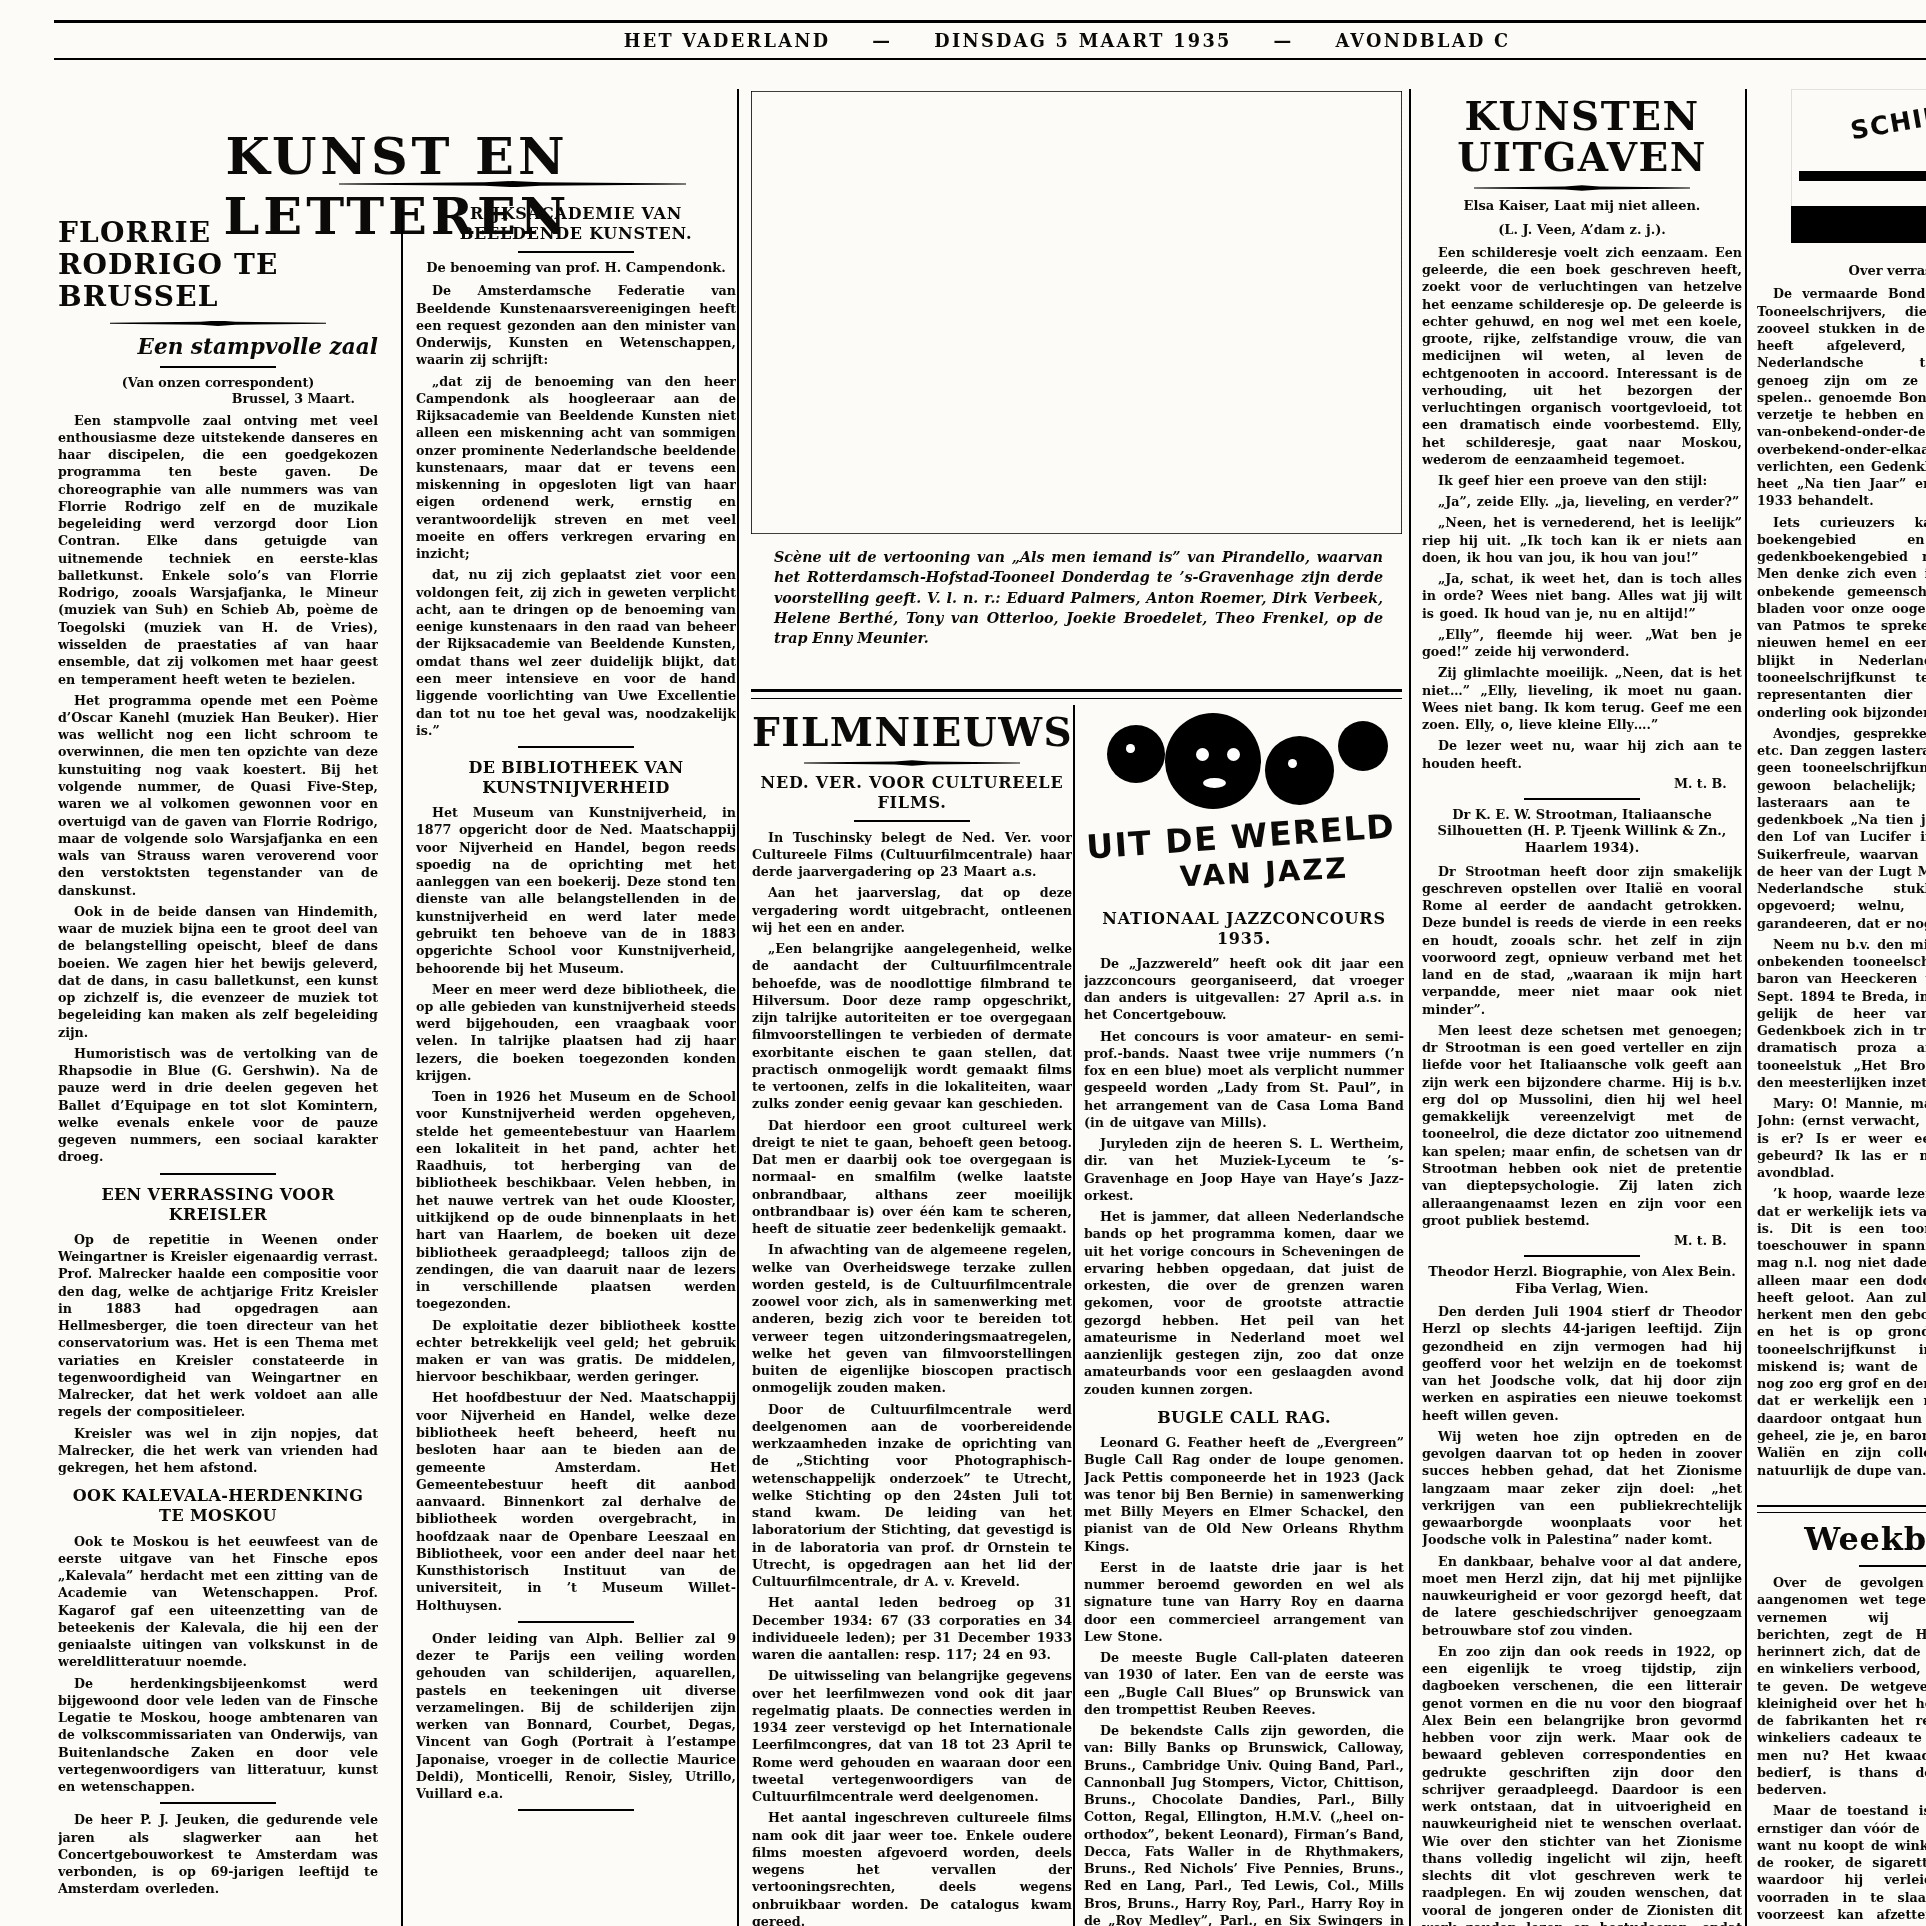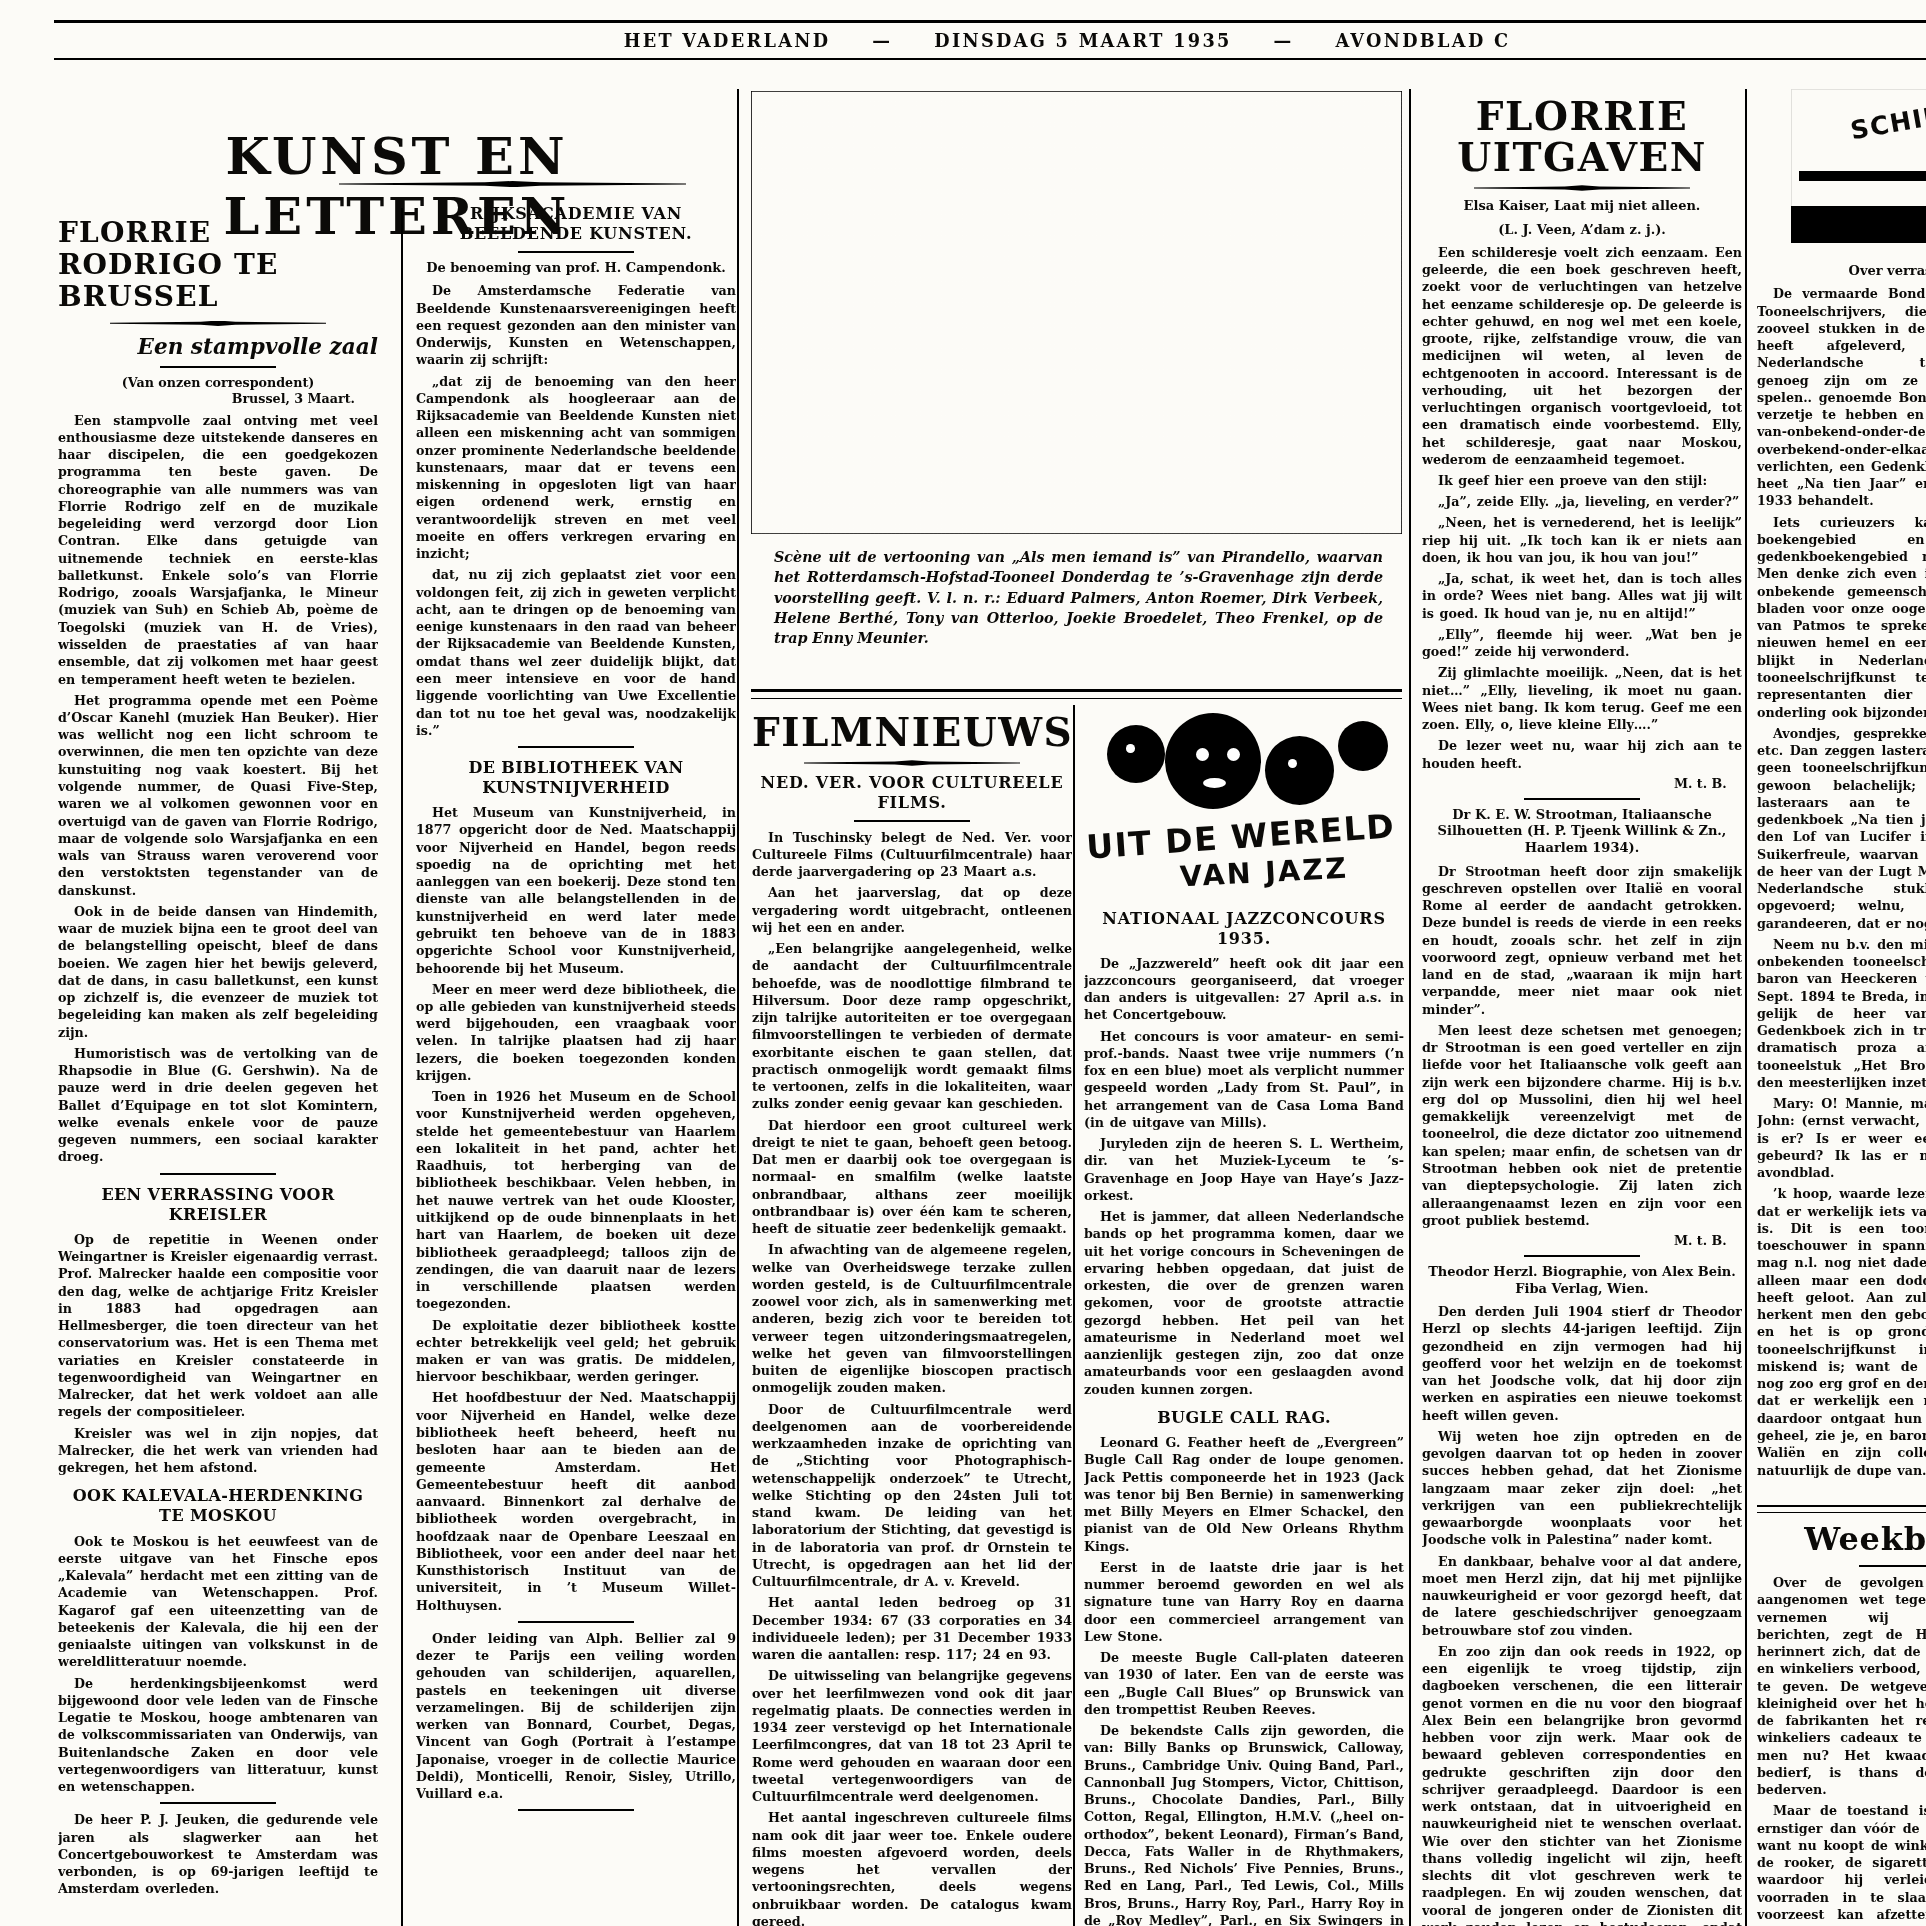--- a/index.html
+++ b/index.html
@@ -204,21 +204,21 @@
     <p class="body-p">Het concours is voor amateur- en semi-prof.-bands. Naast twee vrije nummers (’n fox en een blue) moet als verplicht nummer gespeeld worden „Lady from St. Paul”, in het arrangement van de Casa Loma Band (in de uitgave van Mills).</p>
     <p class="body-p">Juryleden zijn de heeren S. L. Wertheim, dir. van het Muziek-Lyceum te ’s-Gravenhage en Joop Haye van Haye’s Jazz-orkest.</p>
     <p class="body-p">Het is jammer, dat alleen Nederlandsche bands op het programma komen, daar we uit het vorige concours in Scheveningen de ervaring hebben opgedaan, dat juist de orkesten, die over de grenzen waren gekomen, voor de grootste attractie gezorgd hebben. Het peil van het amateurisme in Nederland moet wel aanzienlijk gestegen zijn, zoo dat onze amateurbands voor een geslaagden avond zouden kunnen zorgen.</p>
     <h3 class="subhead">BUGLE CALL RAG.</h3>
     <p class="body-p">Leonard G. Feather heeft de „Evergreen” Bugle Call Rag onder de loupe genomen. Jack Pettis componeerde het in 1923 (Jack was tenor bij Ben Bernie) in samenwerking met Billy Meyers en Elmer Schackel, den pianist van de Old New Orleans Rhythm Kings.</p>
     <p class="body-p">Eerst in de laatste drie jaar is het nummer beroemd geworden en wel als signature tune van Harry Roy en daarna door een commercieel arrangement van Lew Stone.</p>
     <p class="body-p">De meeste Bugle Call-platen dateeren van 1930 of later. Een van de eerste was een „Bugle Call Blues” op Brunswick van den trompettist Reuben Reeves.</p>
     <p class="body-p">De bekendste Calls zijn geworden, die van: Billy Banks op Brunswick, Calloway, Bruns., Cambridge Univ. Quing Band, Parl., Cannonball Jug Stompers, Victor, Chittison, Bruns., Chocolate Dandies, Parl., Billy Cotton, Regal, Ellington, H.M.V. („heel on-orthodox”, bekent Leonard), Firman’s Band, Decca, Fats Waller in de Rhythmakers, Bruns., Red Nichols’ Five Pennies, Bruns., Red en Lang, Parl., Ted Lewis, Col., Mills Bros, Bruns., Harry Roy, Parl., Harry Roy in de „Roy Medley”, Parl., en Six Swingers in de „Bugle Call Medley” op Regal-Zono.</p>
   </div>
 <div class="col" style="left:1422px;top:91px;height:2452px;">
-    <h2 class="headline-lg">FLORRIE UITGAVEN</h2>
+    <h2 class="headline-lg">KUNSTEN UITGAVEN</h2>
     <div class="rule rule--diamond"></div>
     <h4 class="bookhead">Elsa Kaiser, Laat mij niet alleen.</h4>
     <h4 class="bookhead">(L. J. Veen, A’dam z. j.).</h4>
     <p class="body-p">Een schilderesje voelt zich eenzaam. Een geleerde, die een boek geschreven heeft, zoekt voor de verluchtingen van hetzelve het eenzame schilderesje op. De geleerde is echter gehuwd, en nog wel met een koele, groote, rijke, zelfstandige vrouw, die van medicijnen wil weten, al leven de echtgenooten in accoord. Interessant is de verhouding, uit het bezorgen der verluchtingen organisch voortgevloeid, tot een dramatisch einde voorbestemd. Elly, het schilderesje, gaat naar Moskou, wederom de eenzaamheid tegemoet.</p>
     <p class="body-p">Ik geef hier een proeve van den stijl:</p>
     <p class="body-p">„Ja”, zeide Elly. „ja, lieveling, en verder?”</p>
     <p class="body-p">„Neen, het is vernederend, het is leelijk” riep hij uit. „Ik toch kan ik er niets aan doen, ik hou van jou, ik hou van jou!”</p>
     <p class="body-p">„Ja, schat, ik weet het, dan is toch alles in orde? Wees niet bang. Alles wat jij wilt is goed. Ik houd van je, nu en altijd!”</p>
     <p class="body-p">„Elly”, fleemde hij weer. „Wat ben je goed!” zeide hij verwonderd.</p>
     <p class="body-p">Zij glimlachte moeilijk. „Neen, dat is het niet…” „Elly, lieveling, ik moet nu gaan. Wees niet bang. Ik kom terug. Geef me een zoen. Elly, o, lieve kleine Elly….”</p>

